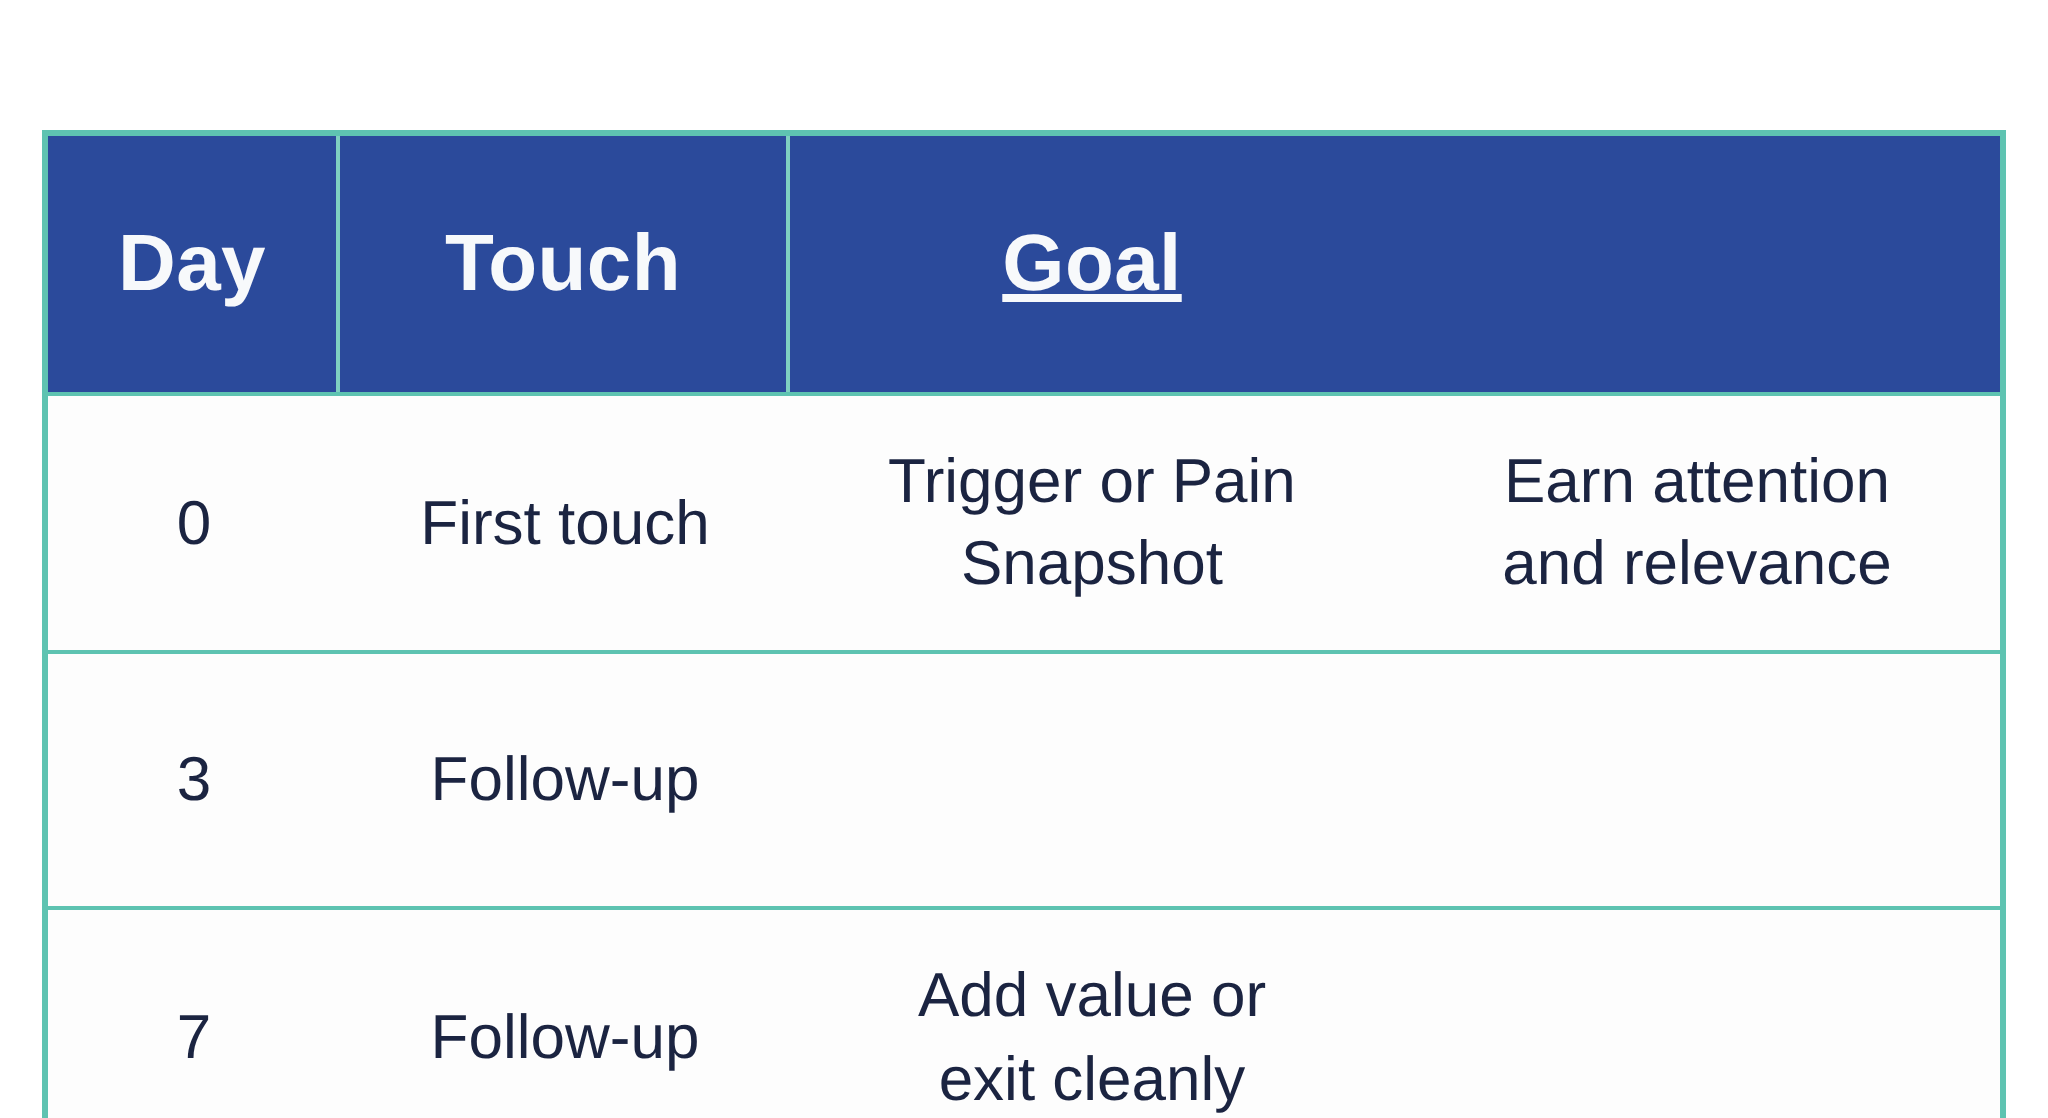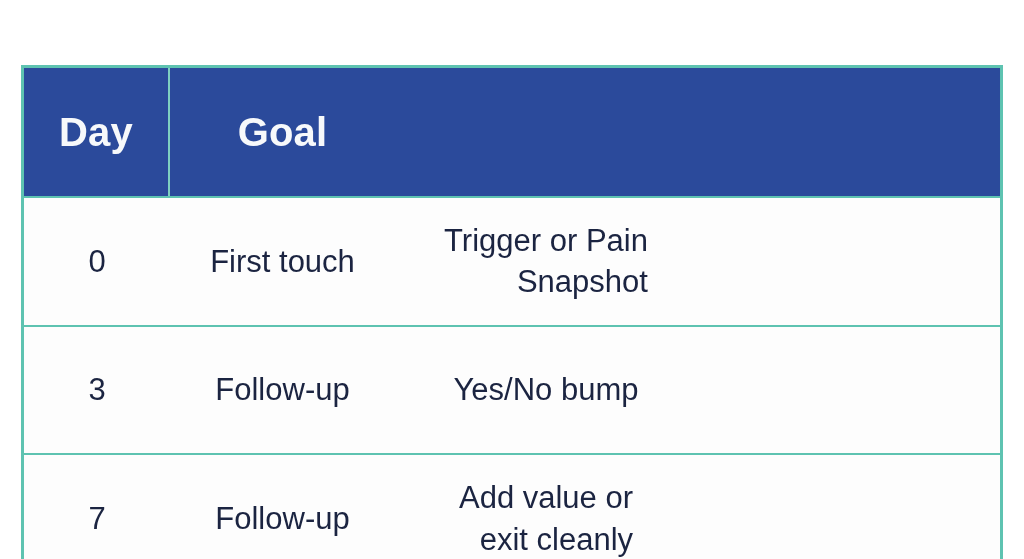--- a/index.html
+++ b/index.html
@@ -47,71 +47,74 @@
     color: #f7f9fb;
     font-weight: bold;
     font-size: 40px;
     line-height: 1.15;
     white-space: pre-line;
     border-right: 2px solid #7fd0c1;
     letter-spacing: 0.2px;
   }
   .th:last-child {
     border-right: none;
+    text-decoration: underline;
   }
   .td {
     display: flex;
     align-items: center;
     justify-content: center;
     color: #1b2441;
     font-size: 31px;
     line-height: 1.33;
   }
   .td .txt {
-    text-align: right;
+    text-align: center;
     white-space: pre-line;
   }
   .td.num .txt,
   .td.center .txt {
     text-align: center;
   }
 </style>
 </head>
 <body>
 
 <div class="canvas">
   <div class="cadence-table">
 
     <div class="row header">
       <div class="th">Day</div>
+      <div class="th">Touch</div>
       <div class="th">Goal</div>
     </div>
 
     <div class="row body">
       <div class="td num">
           <span class="txt">0</span>
         </div>
       <div class="td center">
           <span class="txt">First touch</span>
         </div>
       <div class="td">
           <span class="txt">Trigger or Pain
 Snapshot</span>
         </div>
+      <div class="td">
+          <span class="txt">Earn attention
+and relevance</span>
+        </div>
     </div>
 
     <div class="row body">
       <div class="td num">
           <span class="txt">3</span>
         </div>
       <div class="td center">
           <span class="txt">Follow-up</span>
-        </div>
-      <div class="td center">
-          <span class="txt">Yes/No bump</span>
         </div>
     </div>
 
     <div class="row body">
       <div class="td num">
           <span class="txt">7</span>
         </div>
       <div class="td center">
           <span class="txt">Follow-up</span>
         </div>

